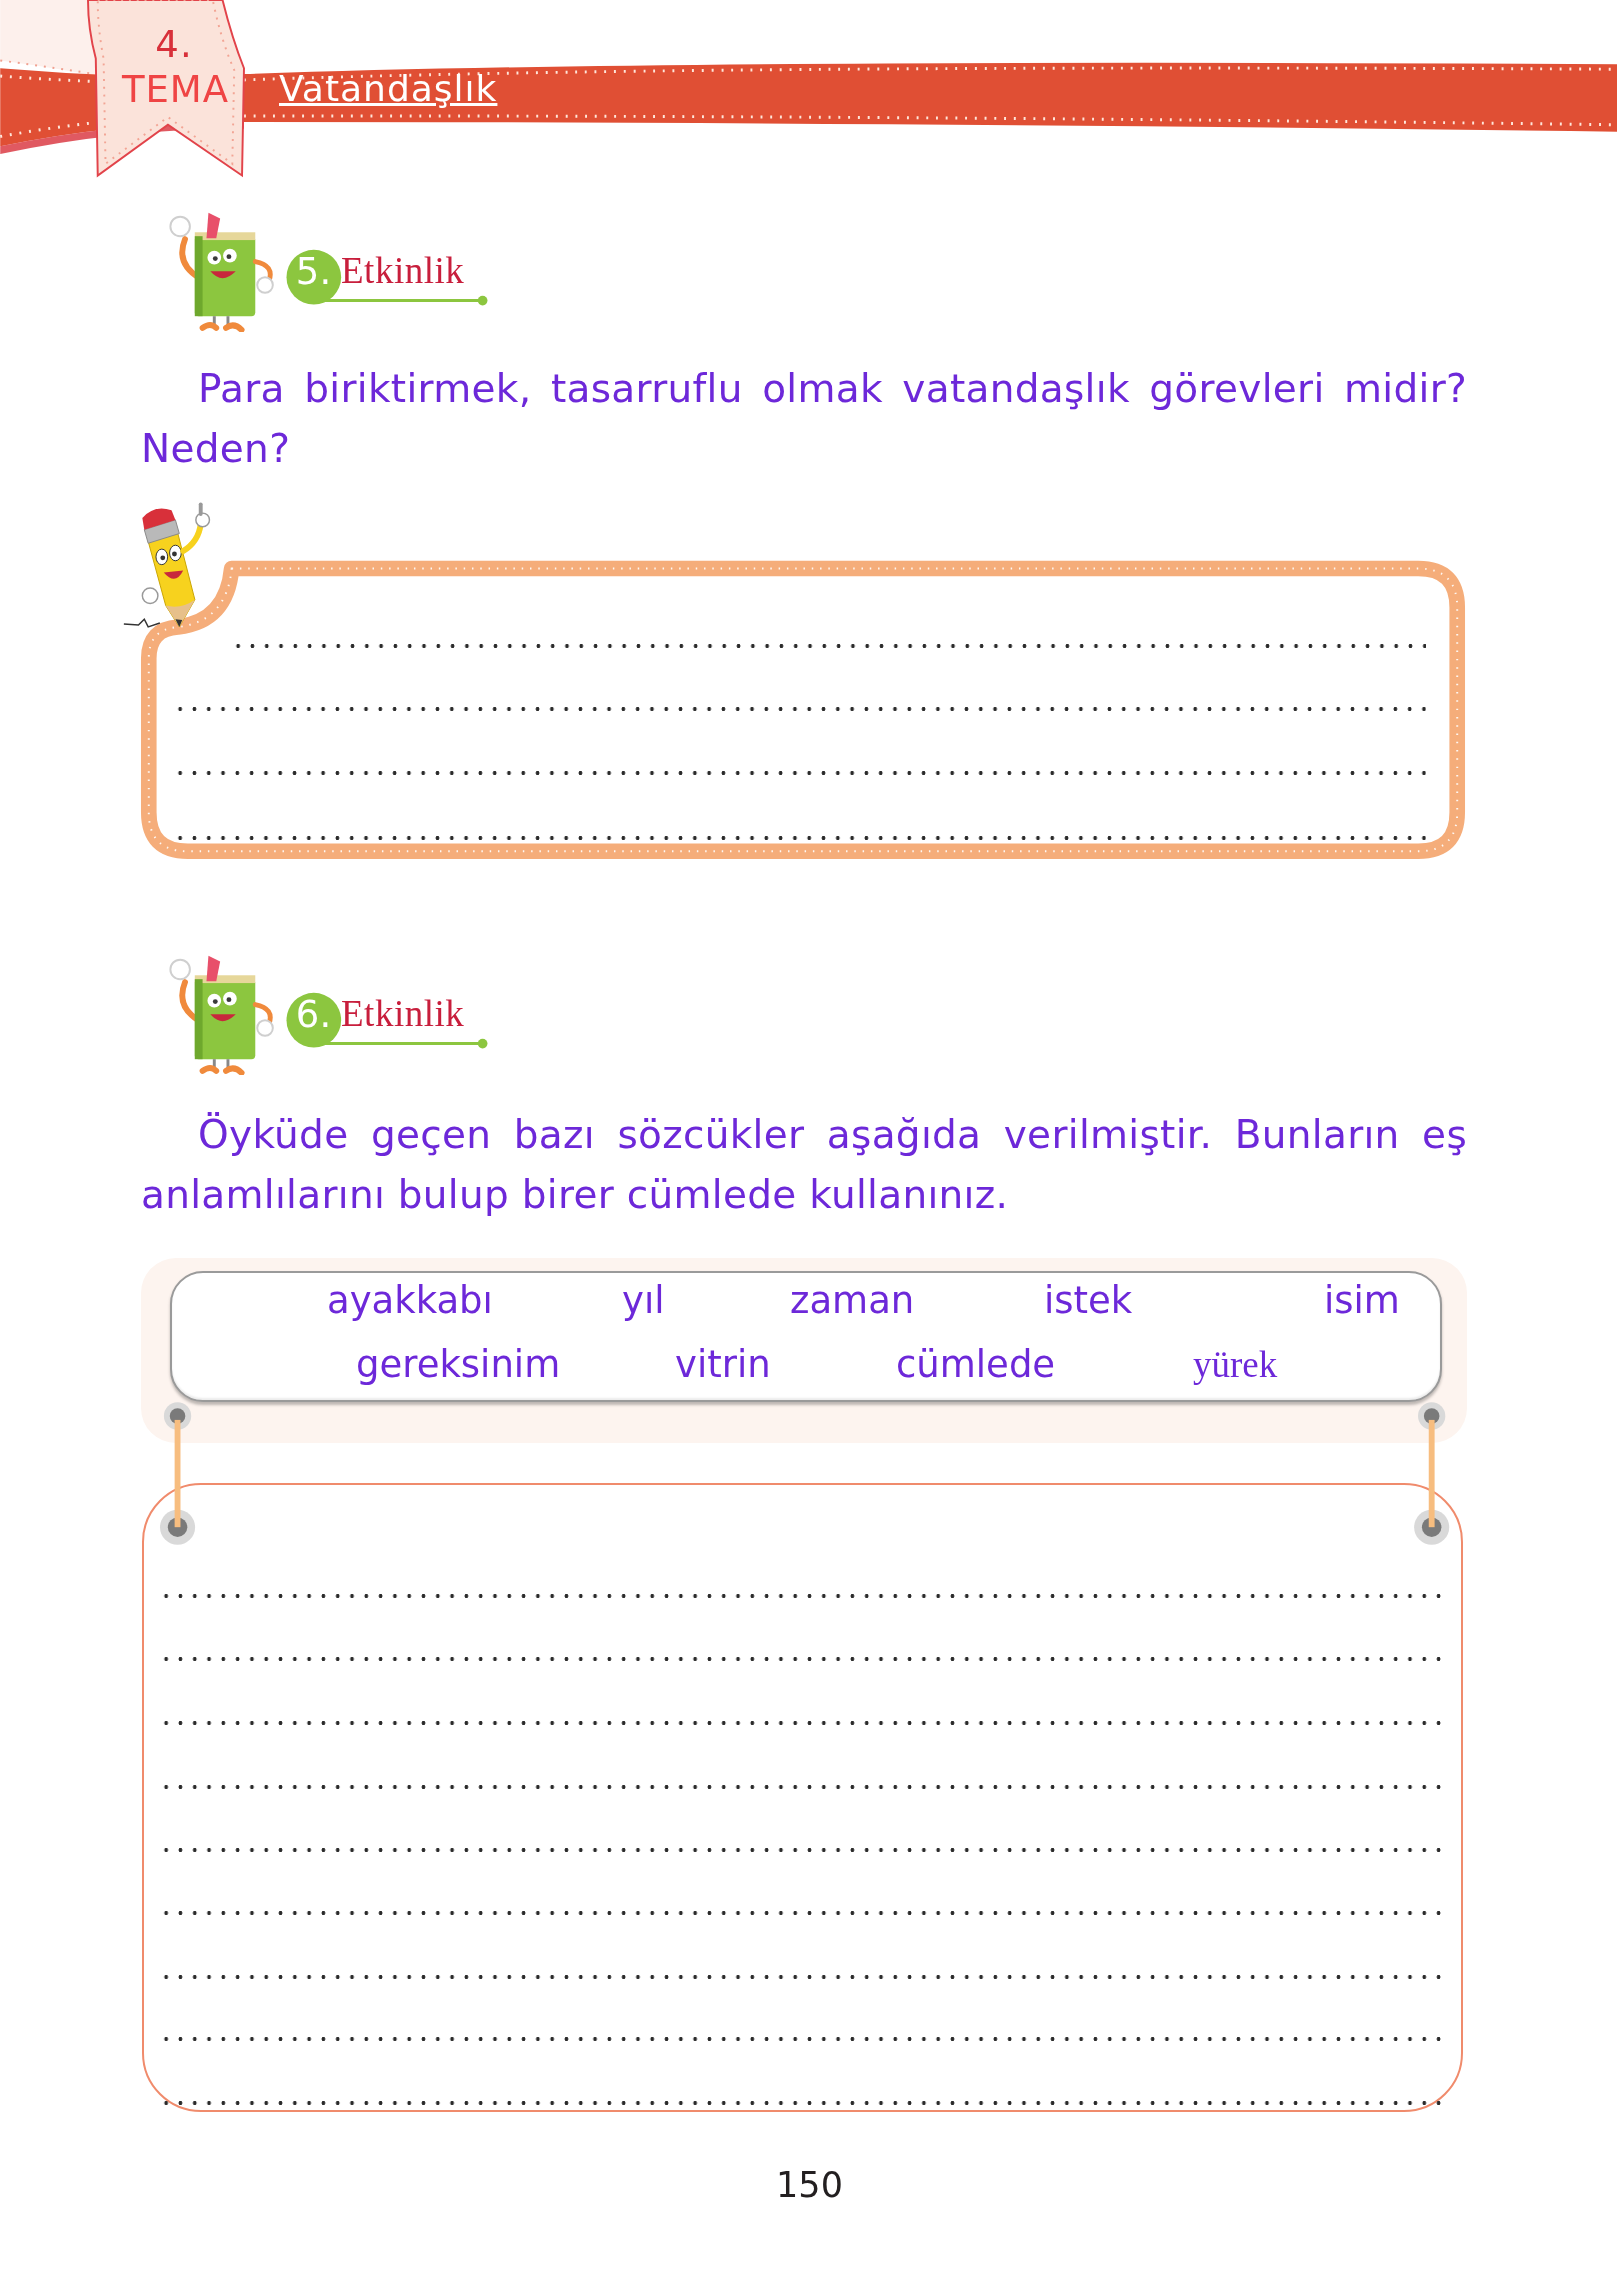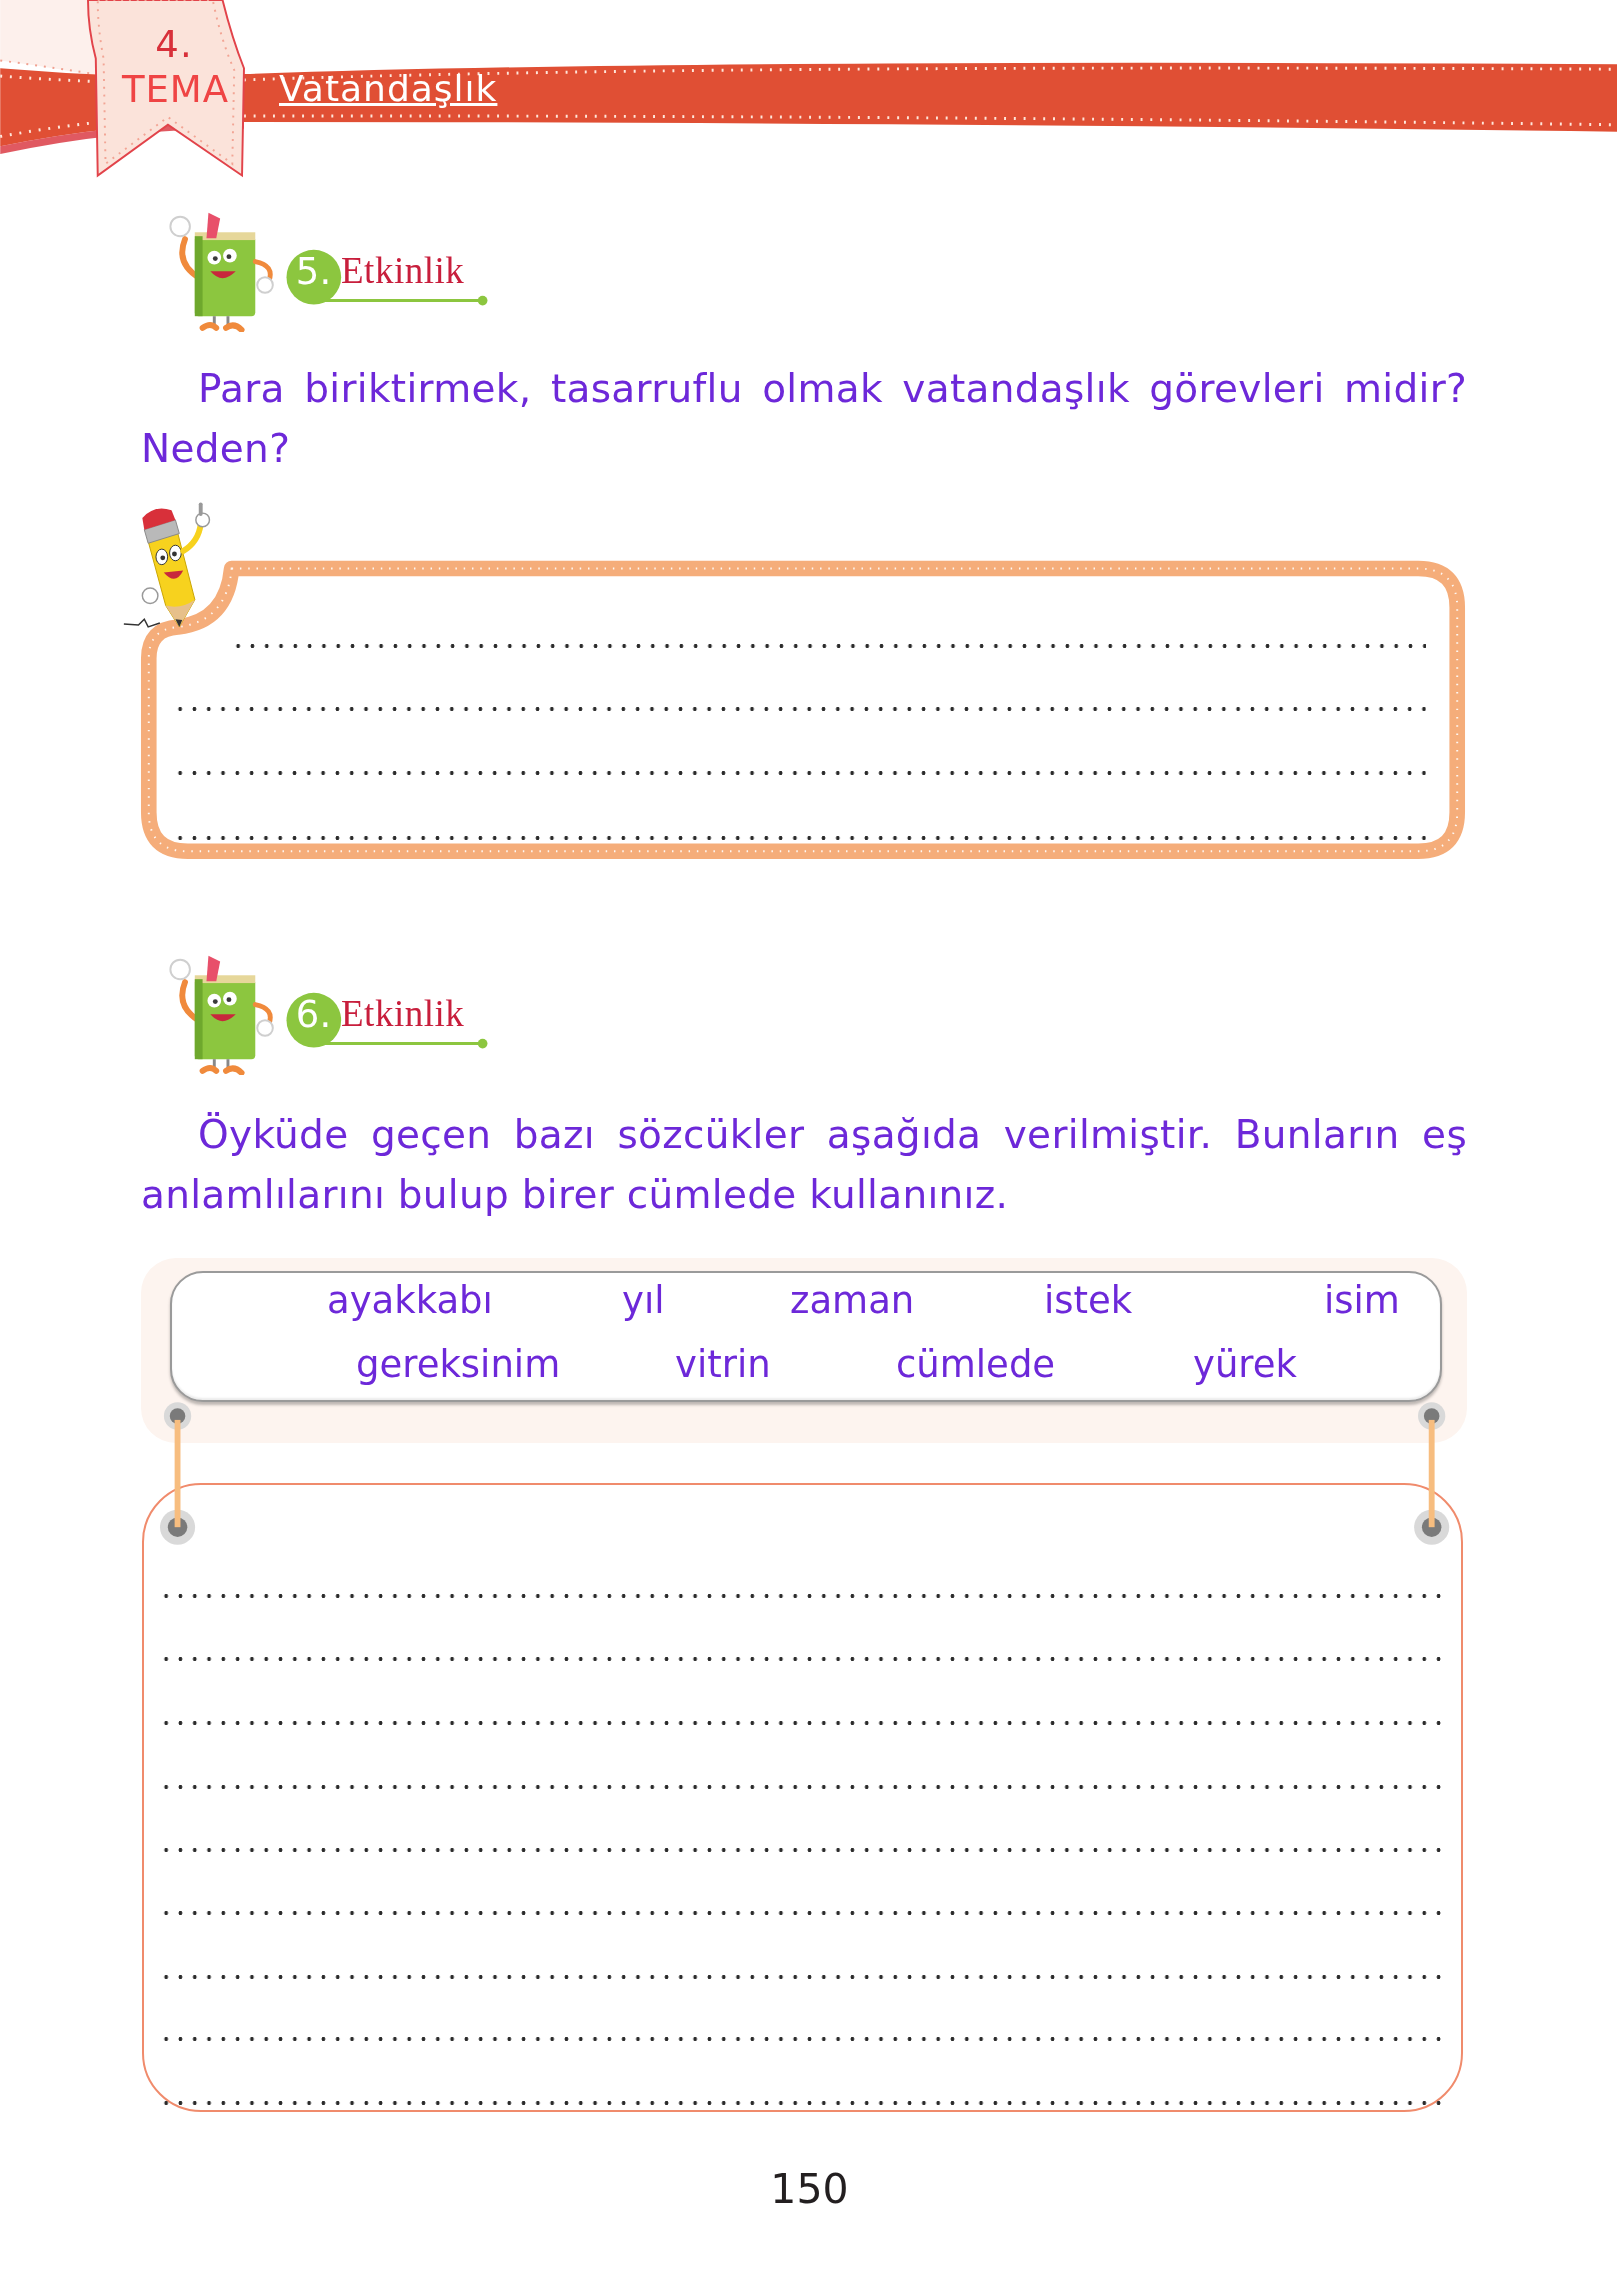--- a/index.html
+++ b/index.html
@@ -183,21 +183,21 @@
       box-sizing: border-box;
     }
 
     .page-number {
       position: absolute;
       left: 741px;
       top: 2165px;
       width: 137px;
       text-align: center;
       font-family: "DejaVu Sans", sans-serif;
-      font-size: 41px;
+      font-size: 35px;
       color: #231f20;
     }
   </style>
 </head>
 <body>
 
 <svg class="ribbon-svg" viewBox="0 0 1659 200">
 
   <path d="M0,0 L110,0 L110,80 Q60,70 0,62 Z" fill="#fdf0ec"></path>
   <path d="M0,62 Q60,70 110,78" fill="none" stroke="#f0a090" stroke-width="2" stroke-dasharray="2 7"></path>
@@ -320,21 +320,21 @@
 <div class="word-bank-back"></div>
 <div class="word-bank"></div>
 <div class="word" style="left:307px; top:1279px;">ayakkabı</div>
 <div class="word" style="left:602px; top:1279px;">yıl</div>
 <div class="word" style="left:770px; top:1279px;">zaman</div>
 <div class="word" style="left:1024px; top:1279px;">istek</div>
 <div class="word" style="left:1304px; top:1279px;">isim</div>
 <div class="word" style="left:336px; top:1343px;">gereksinim</div>
 <div class="word" style="left:655px; top:1343px;">vitrin</div>
 <div class="word" style="left:876px; top:1343px;">cümlede</div>
-<div class="word" style="left:1173px; top:1343px;">yürek</div>
+<div class="word" style="left:1173px; top:1343px;font-family:Liberation Serif, serif;">yürek</div>
 
 <div class="writing-box-2"></div>
 
 <svg class="hanger-svg" viewBox="0 0 1659 2340">
   <circle cx="182" cy="1452" r="14" fill="#d9d9d9"></circle>
   <circle cx="182" cy="1452" r="8" fill="#7a7a7a"></circle>
   <circle cx="1468" cy="1452" r="14" fill="#d9d9d9"></circle>
   <circle cx="1468" cy="1452" r="8" fill="#7a7a7a"></circle>
   <circle cx="182" cy="1566" r="18" fill="#d9d9d9"></circle>
   <circle cx="182" cy="1566" r="10" fill="#7a7a7a"></circle>

